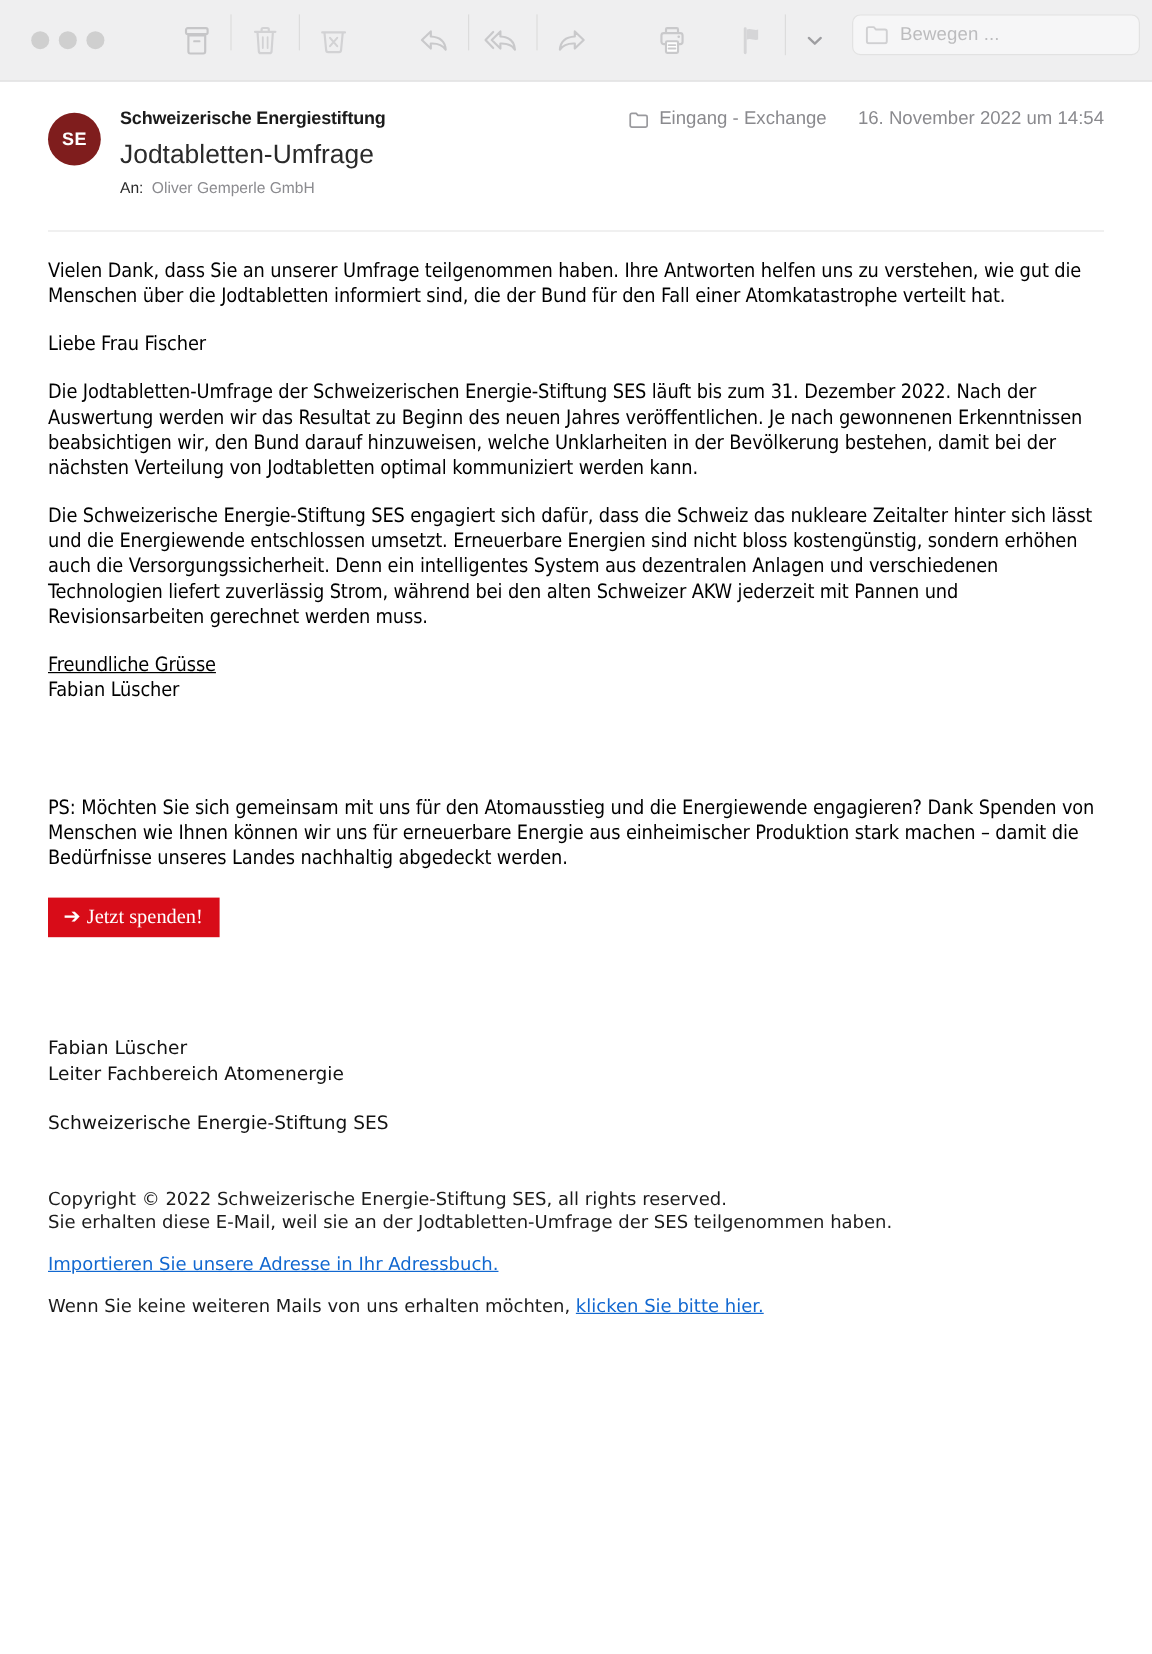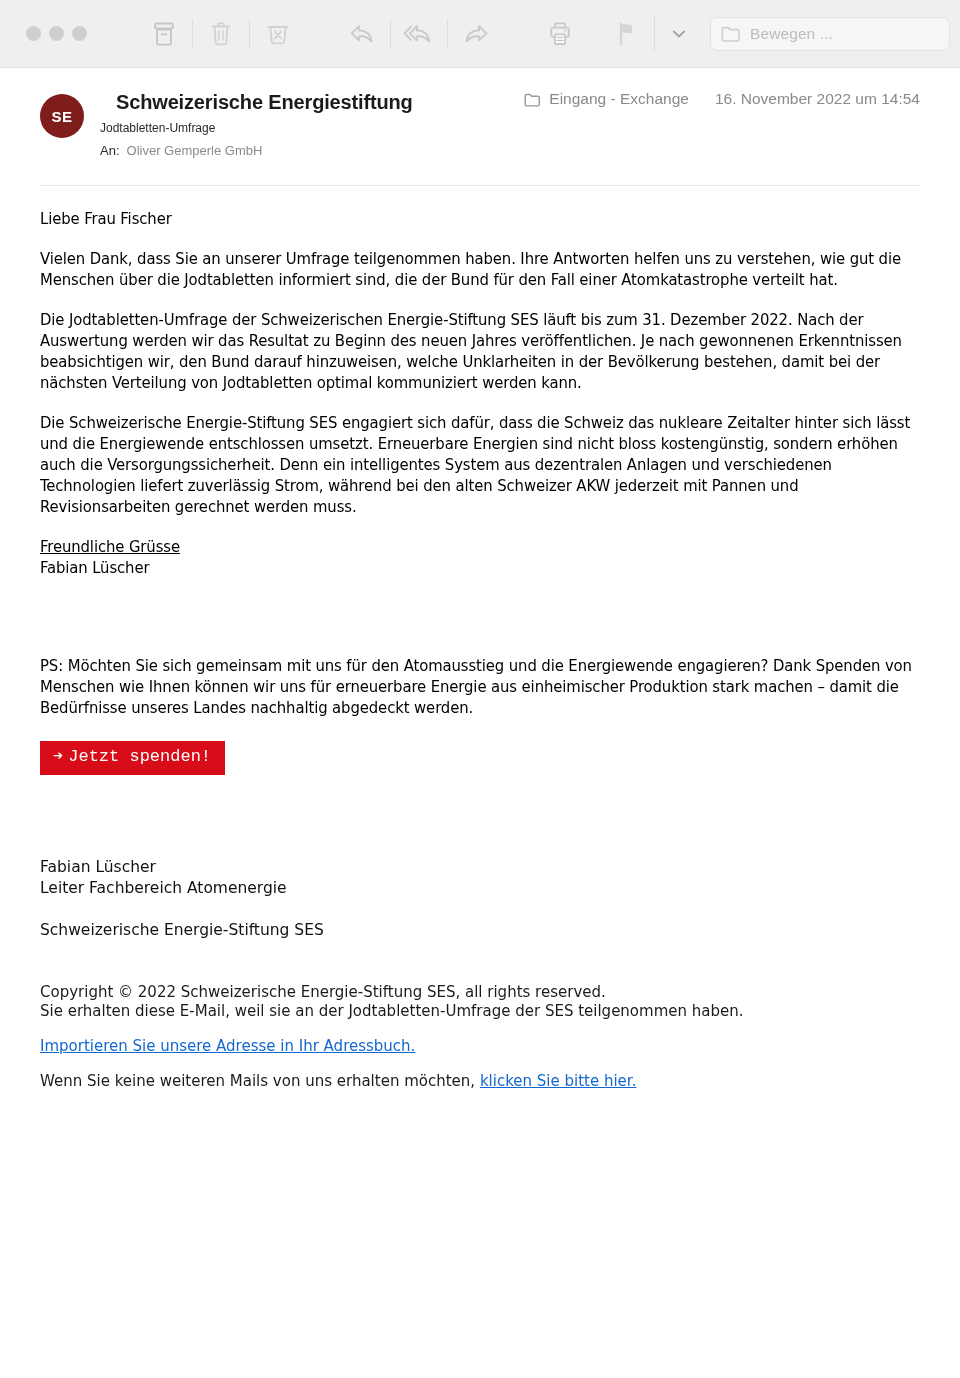--- a/index.html
+++ b/index.html
@@ -33,21 +33,21 @@
     margin-right: 56px;
   }
   .tl-dot {
     width: 15px;
     height: 15px;
     border-radius: 50%;
     background: #cfcfcf;
   }
   .tool-group {
     display: flex;
-    align-items: center;
+    align-items: flex-start;
   }
   .tool-btn {
     width: 42px;
     height: 44px;
     display: flex;
     align-items: center;
     justify-content: center;
   }
   .sep {
     width: 1px;
@@ -103,29 +103,28 @@
     font-weight: 600;
     letter-spacing: .4px;
     display: flex;
     align-items: center;
     justify-content: center;
     flex: 0 0 auto;
     margin-top: 4px;
   }
   .hdr-text { margin-left: 16px; }
   .sender-name {
-    font-size: 20px;
+    font-size: 15px;
     font-weight: bold;
     color: #1b1b1b;
     letter-spacing: -.15px;
     line-height: 1.25;
-    margin-left: 16px;
   }
   .subject {
-    font-size: 12px;
+    font-size: 22px;
     color: #2a2a2a;
     margin-top: 6px;
     line-height: 1.25;
   }
   .to-line {
     font-size: 13px;
     margin-top: 7px;
     line-height: 1.25;
     white-space: nowrap;
   }
@@ -165,21 +164,21 @@
     letter-spacing: -.1px;
   }
   .p-narrow.tight { margin-bottom: 0; text-decoration: underline; }
   .spacer-sign { height: 58px; }
 
   .donate-wrap { margin: 23px 0 0 0; }
   .donate-btn {
     display: inline-block;
     background: #d80c18;
     color: #ffffff;
-    font-family: Liberation Mono, monospace;
+    font-family: Liberation Serif, serif;
     font-stretch: condensed;
     font-size: 17px;
     padding: 7px 14px 8px 13px;
     line-height: 1.1;
     white-space: nowrap;
   }
   .donate-btn .arrow { margin-right: 5px; }
 
   .signature {
     font-family: "DejaVu Sans", sans-serif;
@@ -333,22 +332,22 @@
     </svg>
     <span class="mailbox">Eingang - Exchange</span>
     <span class="date">16. November 2022 um 14:54</span>
   </div>
 </div>
 
 <div class="hdr-divider"></div>
 
 <div class="mail-body">
 
+  <p class="p-narrow">Vielen Dank, dass Sie an unserer Umfrage teilgenommen haben. Ihre Antworten helfen uns zu verstehen, wie gut die Menschen über die Jodtabletten informiert sind, die der Bund für den Fall einer Atomkatastrophe verteilt hat.</p>
   <p class="p-narrow">Liebe Frau Fischer</p>
-  <p class="p-narrow">Vielen Dank, dass Sie an unserer Umfrage teilgenommen haben. Ihre Antworten helfen uns zu verstehen, wie gut die Menschen über die Jodtabletten informiert sind, die der Bund für den Fall einer Atomkatastrophe verteilt hat.</p>
   <p class="p-narrow">Die Jodtabletten-Umfrage der Schweizerischen Energie-Stiftung SES läuft bis zum 31. Dezember 2022. Nach der Auswertung werden wir das Resultat zu Beginn des neuen Jahres veröffentlichen. Je nach gewonnenen Erkenntnissen beabsichtigen wir, den Bund darauf hinzuweisen, welche Unklarheiten in der Bevölkerung bestehen, damit bei der nächsten Verteilung von Jodtabletten optimal kommuniziert werden kann.</p>
   <p class="p-narrow">Die Schweizerische Energie-Stiftung SES engagiert sich dafür, dass die Schweiz das nukleare Zeitalter hinter sich lässt und die Energiewende entschlossen umsetzt. Erneuerbare Energien sind nicht bloss kostengünstig, sondern erhöhen auch die Versorgungssicherheit. Denn ein intelligentes System aus dezentralen Anlagen und verschiedenen Technologien liefert zuverlässig Strom, während bei den alten Schweizer AKW jederzeit mit Pannen und Revisionsarbeiten gerechnet werden muss.</p>
 
   <p class="p-narrow tight">Freundliche Grüsse</p>
   <p class="p-narrow">Fabian Lüscher</p>
 
   <div class="spacer-sign"></div>
 
   <p class="p-narrow">PS: Möchten Sie sich gemeinsam mit uns für den Atomausstieg und die Energiewende engagieren? Dank Spenden von Menschen wie Ihnen können wir uns für erneuerbare Energie aus einheimischer Produktion stark machen – damit die Bedürfnisse unseres Landes nachhaltig abgedeckt werden.</p>
 

